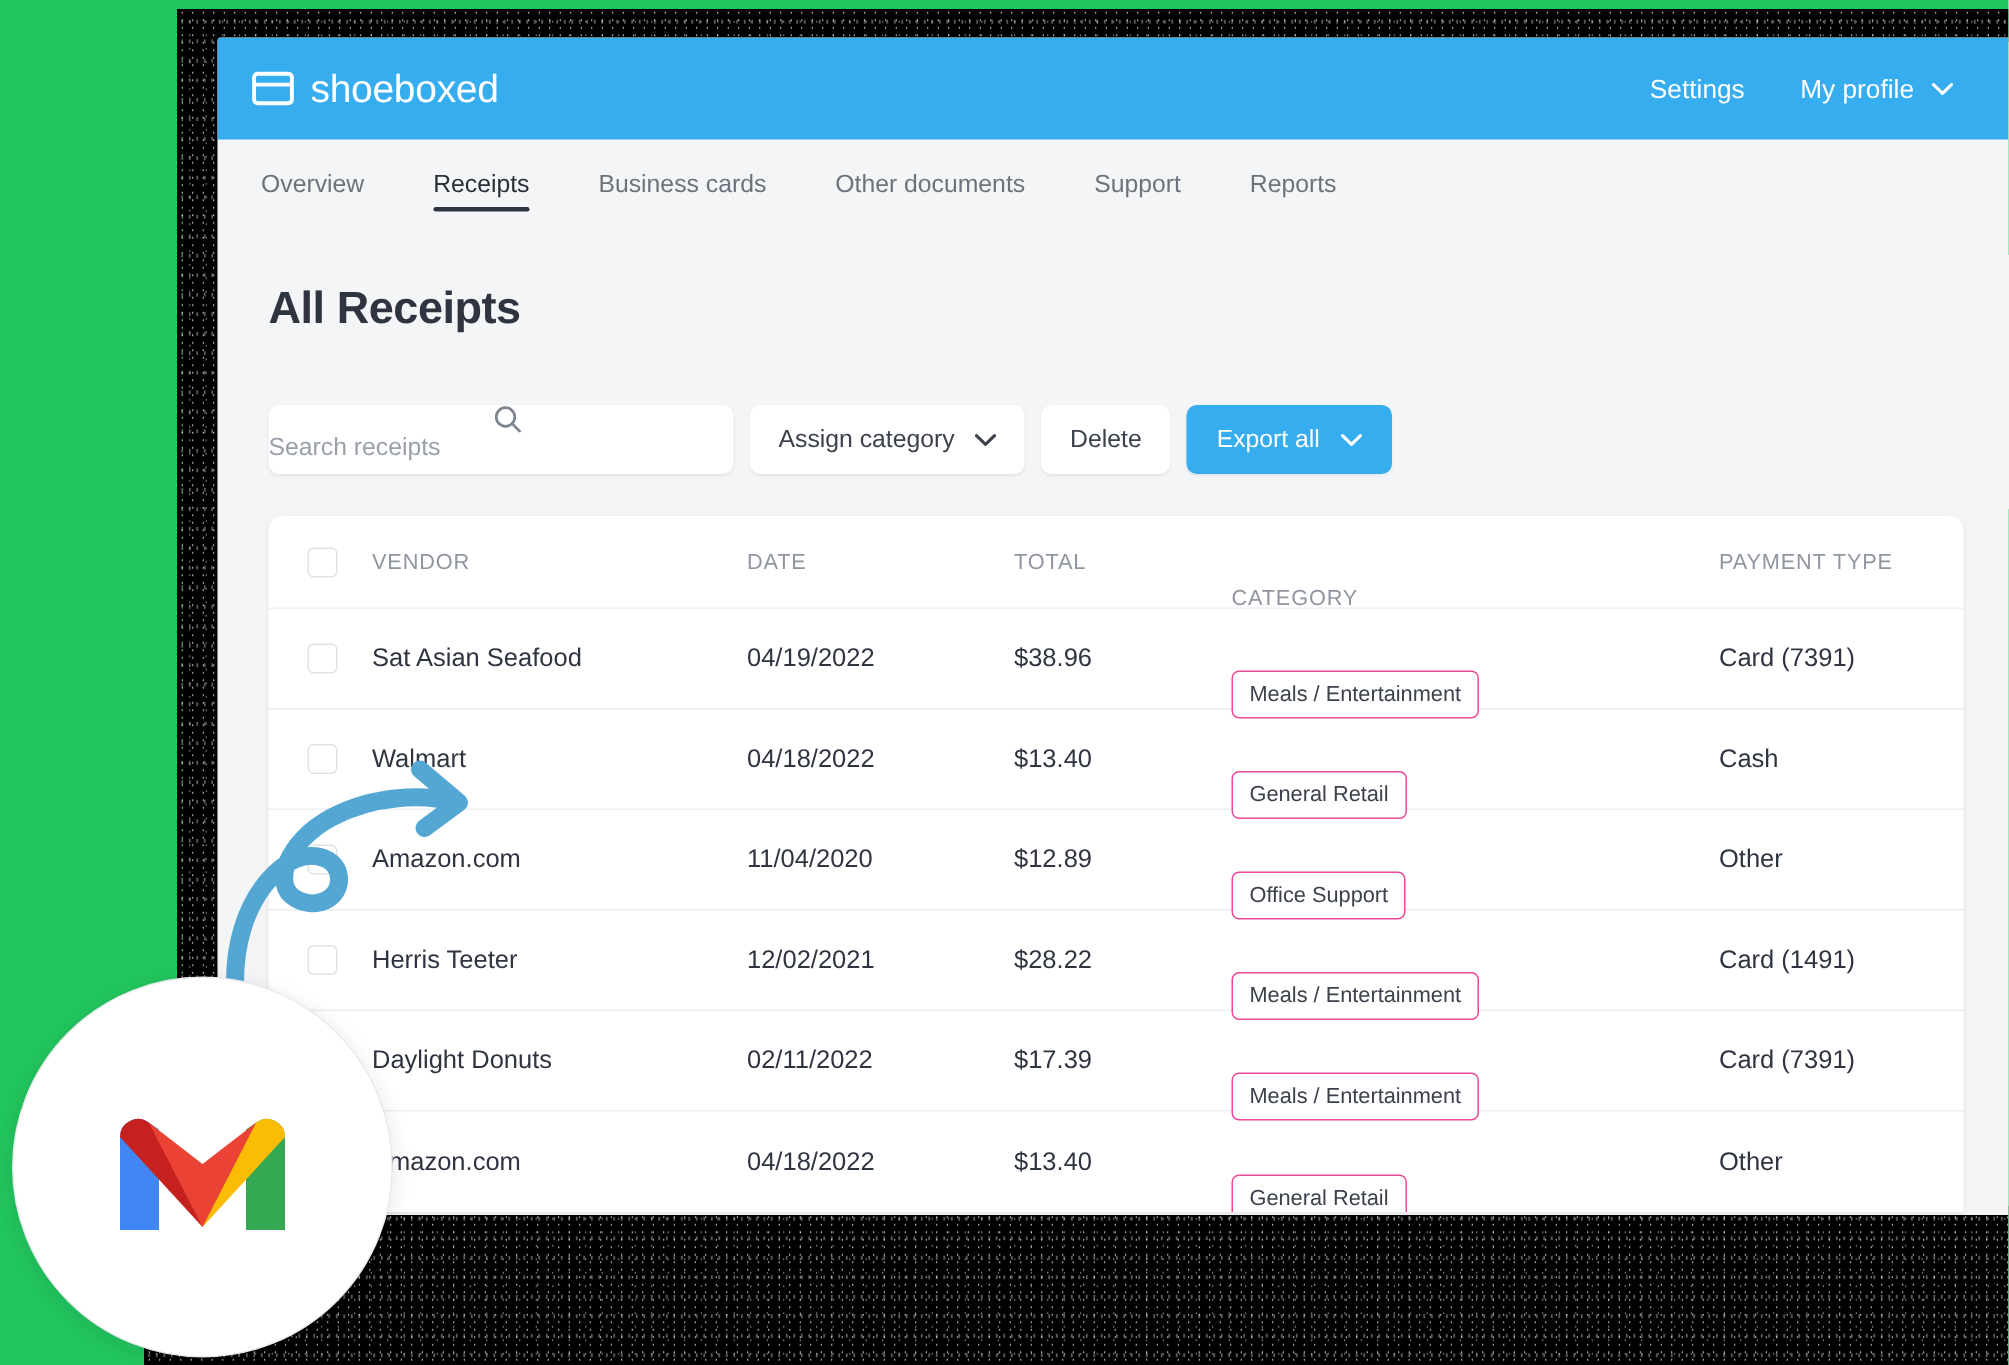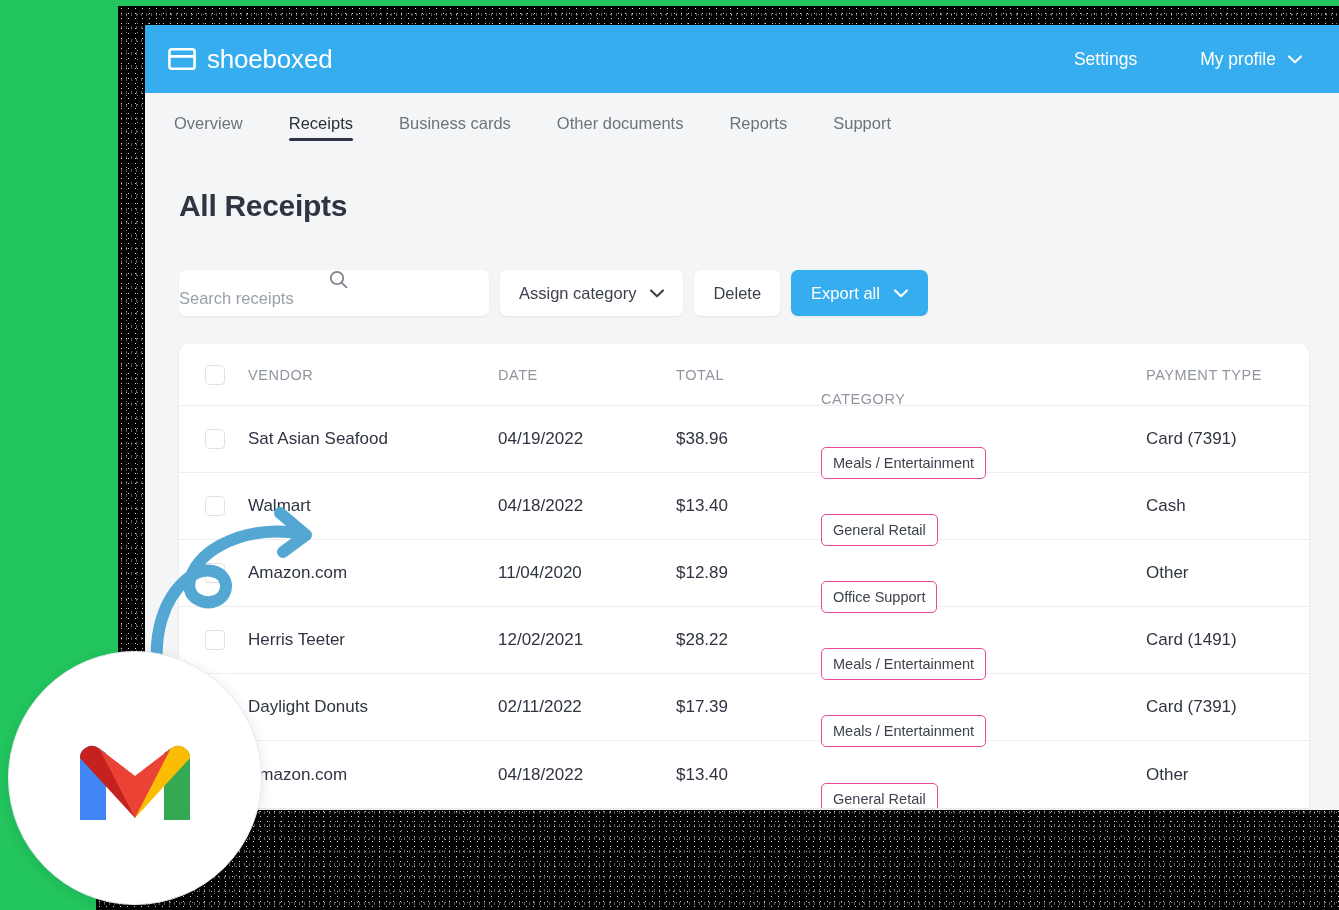--- a/index.html
+++ b/index.html
@@ -67,21 +67,21 @@
   .brand-name {
     color: #ffffff;
     font-size: 26px;
     letter-spacing: -0.2px;
     font-weight: 400;
   }
   .topbar-right {
     margin-left: auto;
     display: flex;
     align-items: center;
-    gap: 63px;
+    gap: 37px;
     padding-right: 37px;
   }
   .topbar-link {
     color: #ffffff;
     font-size: 17.5px;
     cursor: pointer;
     white-space: nowrap;
   }
   .profile {
     display: flex;
@@ -337,22 +337,22 @@
         </span>
       </div>
     </div>
 
     <div id="navbar">
       <div class="tabs">
         <span class="tab">Overview</span>
         <span class="tab active">Receipts</span>
         <span class="tab">Business cards</span>
         <span class="tab">Other documents</span>
+        <span class="tab">Support</span>
         <span class="tab">Reports</span>
-        <span class="tab">Support</span>
       </div>
 
     </div>
 
     <div id="page-body">
 
       <div id="page-title">All Receipts</div>
 
       <div id="toolbar">
 

